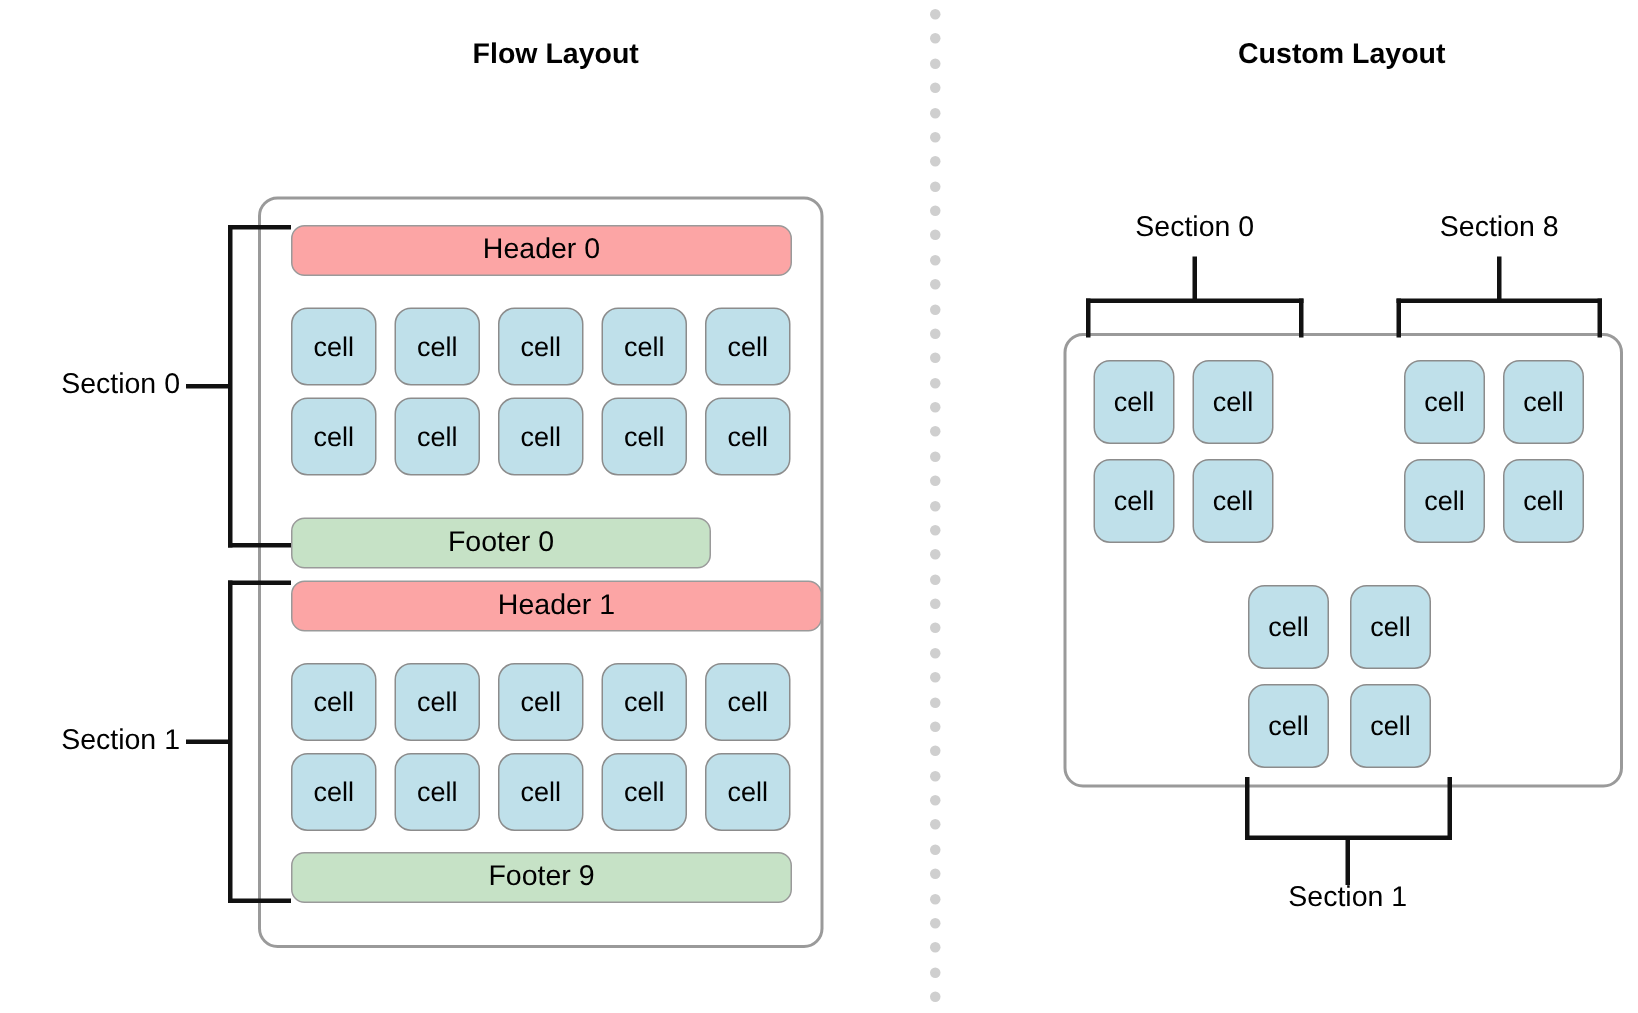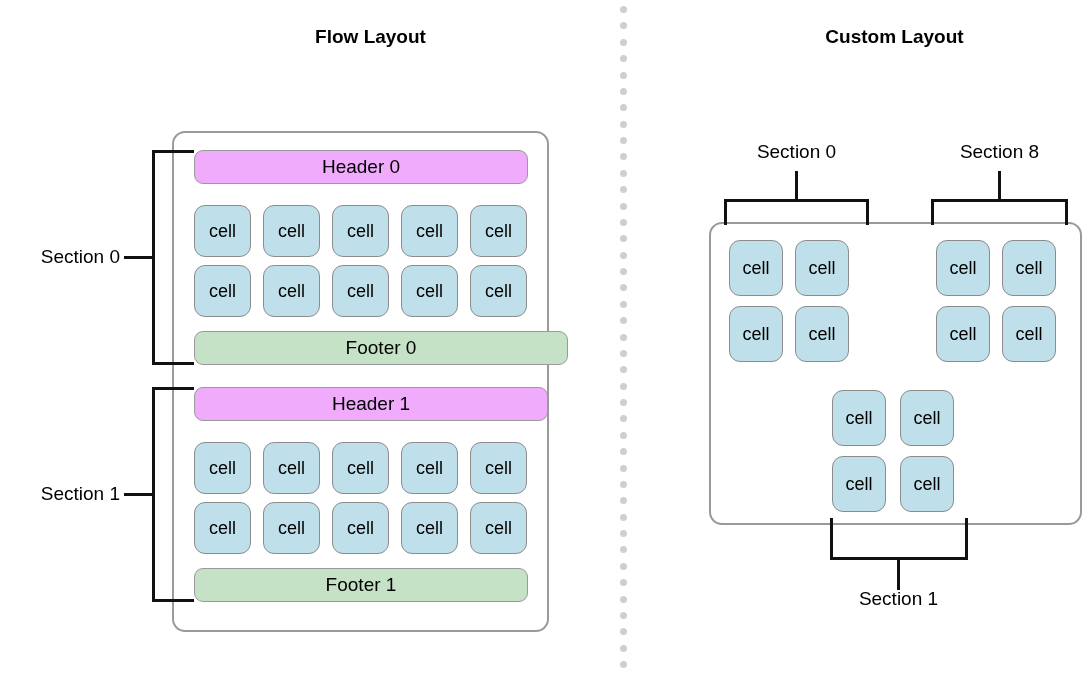--- a/index.html
+++ b/index.html
@@ -65,21 +65,21 @@
     height: 34px;
     border: 1px solid #9a9a9a;
     border-radius: 9px;
     box-sizing: border-box;
     display: flex;
     align-items: center;
     justify-content: center;
     font-size: 19px;
     color: #000000;
   }
-  .band.header { background: #f0abfc; }
+  .band.header { background: #fca5a5; }
   .band.footer { background: #c6e2c6; }
 
   .cell {
     position: absolute;
     width: 57px;
     height: 52px;
     background: #bfe0ea;
     border: 1px solid #8c8c8c;
     border-radius: 11px;
     box-sizing: border-box;
@@ -225,21 +225,21 @@
   <div class="cell" style="left:332px; top:205px;">cell</div>
   <div class="cell" style="left:401px; top:205px;">cell</div>
   <div class="cell" style="left:470px; top:205px;">cell</div>
 
   <div class="cell" style="left:194px; top:265px;">cell</div>
   <div class="cell" style="left:263px; top:265px;">cell</div>
   <div class="cell" style="left:332px; top:265px;">cell</div>
   <div class="cell" style="left:401px; top:265px;">cell</div>
   <div class="cell" style="left:470px; top:265px;">cell</div>
 
-  <div class="band footer" style="left:194px; top:331px; width:374px;">Footer 0</div>
+  <div class="band footer" style="left:194px; top:345px; width:280px;">Footer 0</div>
 
   <div class="lbracket" style="left:152px; top:387px; width:20px; height:215px;"></div>
   <div class="lbracket-ext" style="left:172px; top:387px; width:22px;"></div>
   <div class="lbracket-ext" style="left:172px; top:599px; width:22px;"></div>
   <div class="lbracket-stem" style="left:124px; top:493px; width:30px;"></div>
   <div class="side-label" style="left:4px; top:483px; width:116px;">Section 1</div>
 
   <div class="band header" style="left:194px; top:387px; width:354px;">Header 1</div>
 
   <div class="cell" style="left:194px; top:442px;">cell</div>
@@ -247,21 +247,21 @@
   <div class="cell" style="left:332px; top:442px;">cell</div>
   <div class="cell" style="left:401px; top:442px;">cell</div>
   <div class="cell" style="left:470px; top:442px;">cell</div>
 
   <div class="cell" style="left:194px; top:502px;">cell</div>
   <div class="cell" style="left:263px; top:502px;">cell</div>
   <div class="cell" style="left:332px; top:502px;">cell</div>
   <div class="cell" style="left:401px; top:502px;">cell</div>
   <div class="cell" style="left:470px; top:502px;">cell</div>
 
-  <div class="band footer" style="left:194px; top:568px; width:334px;">Footer 1</div>
+  <div class="band footer" style="left:194px; top:568px; width:334px;">Footer 9</div>
 
   <div id="custom-container" class="container-box"></div>
 
   <div class="tbracket" style="left:724px; top:199px; width:145px; height:26px;"></div>
   <div class="tbracket-stem" style="left:795px; top:171px; height:30px;"></div>
   <div class="top-label" style="left:736px; top:141px; width:121px;">Section 0</div>
 
   <div class="cell sq" style="left:729px; top:240px;">cell</div>
   <div class="cell sq" style="left:795px; top:240px;">cell</div>
   <div class="cell sq" style="left:729px; top:306px;">cell</div>

